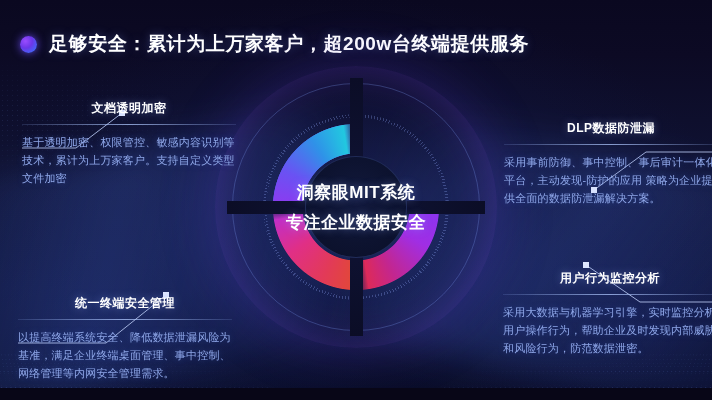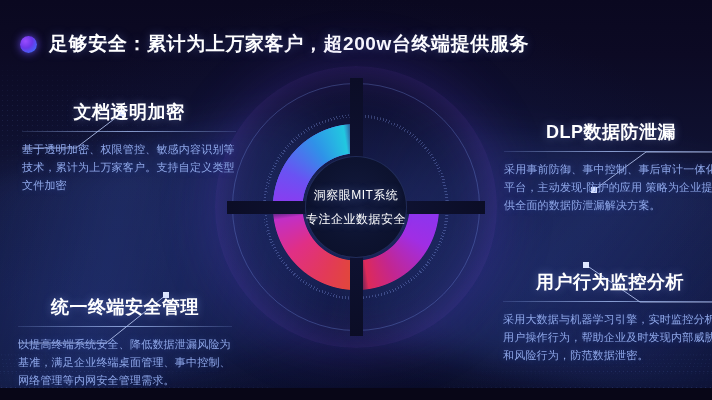--- a/index.html
+++ b/index.html
@@ -85,37 +85,37 @@
     -webkit-mask-image:radial-gradient(circle, rgba(0,0,0,0) 0 86%, #000 87% 100%);
     mask-image:radial-gradient(circle, rgba(0,0,0,0) 0 86%, #000 87% 100%);
     opacity:.7;
   }
   #ring-inner-disc{
     position:absolute;inset:72px;border-radius:50%;
     background:radial-gradient(circle at 50% 45%, #131a3e 0%, #0d1330 55%, #0a0f28 100%);
     border:1px solid rgba(90,120,210,.25);
     display:flex;flex-direction:column;align-items:center;justify-content:center;gap:7px;
   }
-  .core-line{color:#ffffff;font-size:12px;font-weight:400;letter-spacing:.5px;white-space:nowrap;
+  .core-line{color:#ffffff;font-size:17px;font-weight:700;letter-spacing:.5px;white-space:nowrap;
     text-shadow:0 0 8px rgba(140,170,255,.45);}
 
   
   .gap{position:absolute;background:transparent;}
   #gap-v{left:50%;top:-6px;width:13px;height:258px;margin-left:-6.5px;
     background:linear-gradient(180deg,#0b0d26,#101437 50%,#0b0d26);}
   #gap-h{top:50%;left:-6px;height:13px;width:258px;margin-top:-6.5px;
     background:linear-gradient(90deg,#0b0d26,#101437 50%,#0b0d26);}
 
   
   #connectors{position:absolute;left:0;top:0;width:712px;height:400px;pointer-events:none;}
 
   
   .block{position:absolute;width:214px;}
   .block .bt{
-    color:#ffffff;font-size:18px;font-weight:700;letter-spacing:.5px;
+    color:#ffffff;font-size:12px;font-weight:700;letter-spacing:.5px;
     text-align:center;white-space:nowrap;text-shadow:0 0 8px rgba(150,175,255,.40);
   }
   .block .rule{height:1px;margin-top:7px;background:linear-gradient(90deg,rgba(150,180,255,.15),rgba(175,200,255,.75),rgba(150,180,255,.15));}
   .block .bd{
     margin-top:9px;color:#8fa7e8;font-size:11px;line-height:1.62;letter-spacing:.2px;
     text-shadow:0 0 6px rgba(70,110,220,.35);
   }
   #b-doc{left:22px;top:100px;}
   #b-doc .bt{text-align:center;}
   #b-dlp{left:504px;top:120px;}

